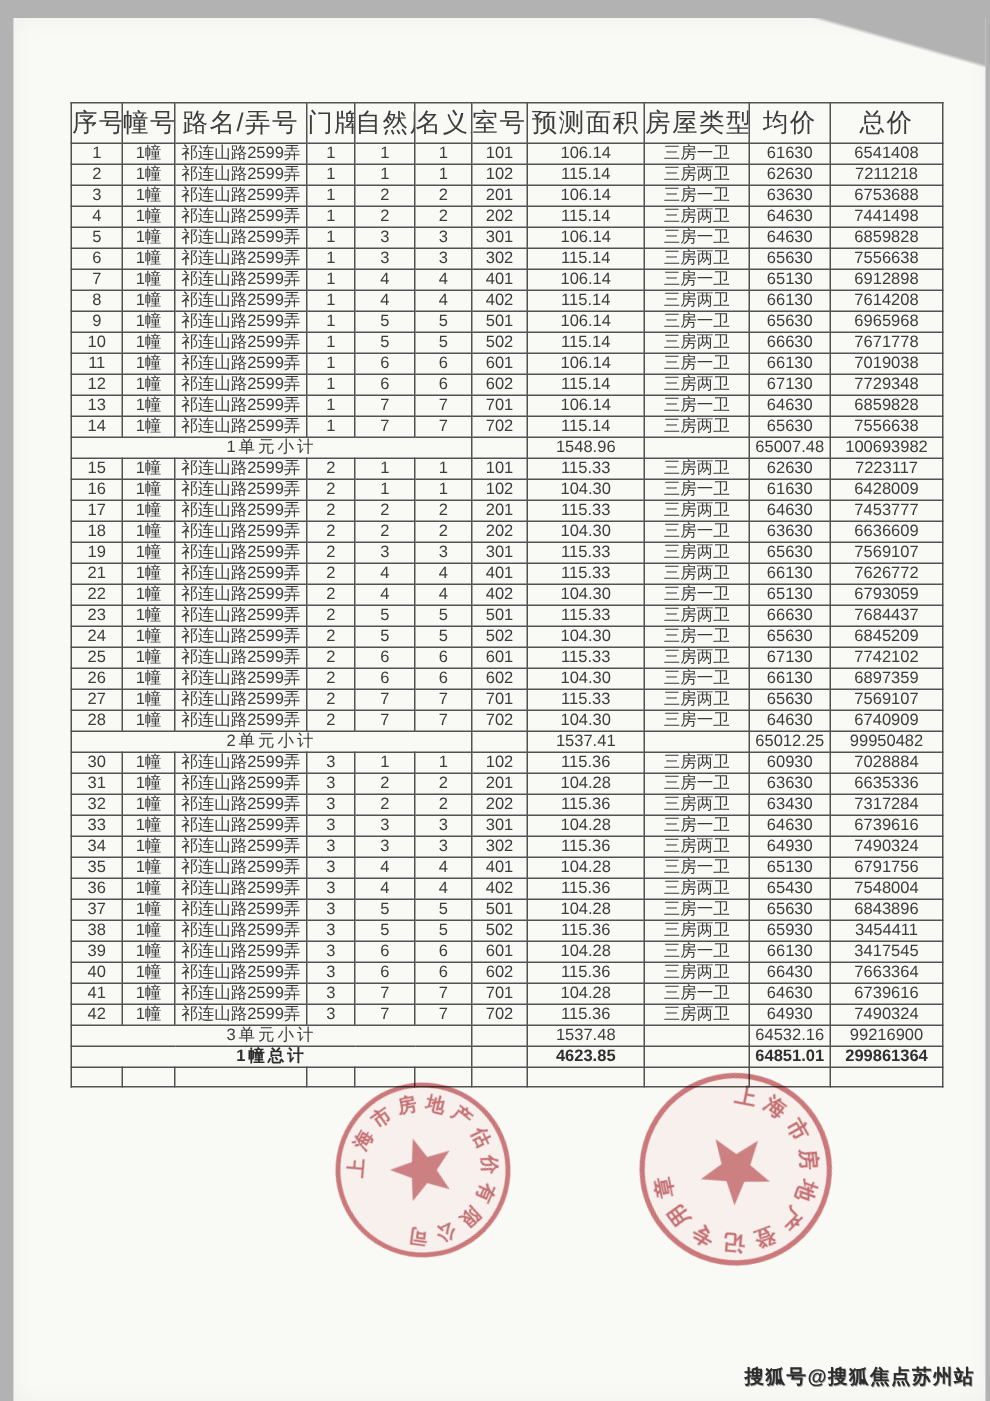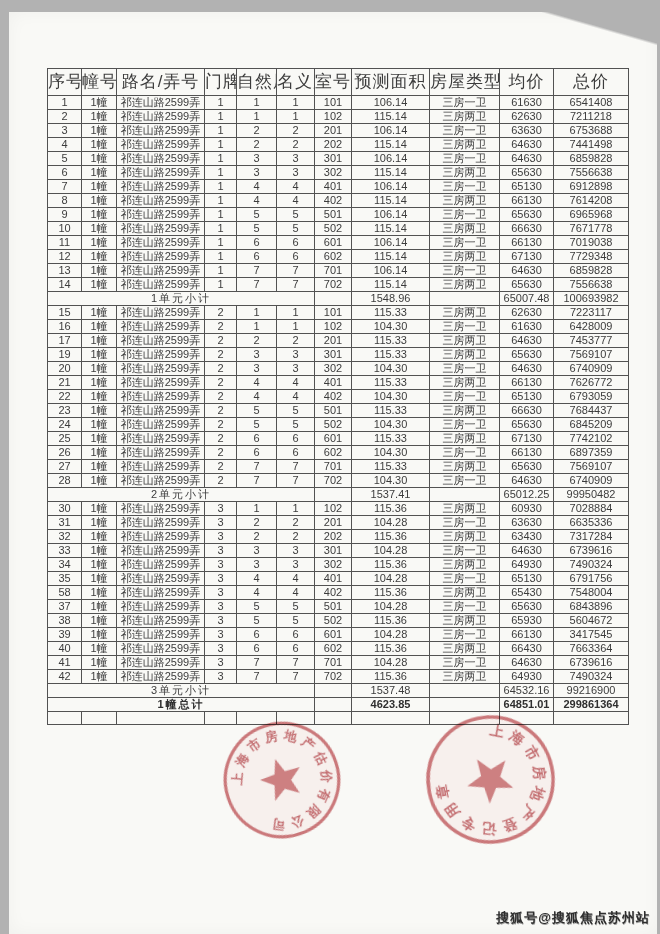--- a/index.html
+++ b/index.html
@@ -308,150 +308,150 @@
             <td>2</td>
             <td>2</td>
             <td>2</td>
             <td>201</td>
             <td>115.33</td>
             <td>三房两卫</td>
             <td>64630</td>
             <td>7453777</td>
           </tr>
           <tr>
+            <td>18</td>
+            <td>1幢</td>
+            <td>祁连山路2599弄</td>
+            <td>2</td>
+            <td>2</td>
+            <td>2</td>
+            <td>202</td>
+            <td>104.30</td>
+            <td>三房一卫</td>
+            <td>63630</td>
+            <td>6636609</td>
+          </tr>
+          <tr>
             <td>19</td>
             <td>1幢</td>
             <td>祁连山路2599弄</td>
             <td>2</td>
             <td>3</td>
             <td>3</td>
             <td>301</td>
             <td>115.33</td>
             <td>三房两卫</td>
             <td>65630</td>
             <td>7569107</td>
           </tr>
           <tr>
-            <td>20</td>
-            <td>1幢</td>
-            <td>祁连山路2599弄</td>
-            <td>2</td>
-            <td>3</td>
-            <td>3</td>
-            <td>302</td>
+            <td>21</td>
+            <td>1幢</td>
+            <td>祁连山路2599弄</td>
+            <td>2</td>
+            <td>4</td>
+            <td>4</td>
+            <td>401</td>
+            <td>115.33</td>
+            <td>三房两卫</td>
+            <td>66130</td>
+            <td>7626772</td>
+          </tr>
+          <tr>
+            <td>22</td>
+            <td>1幢</td>
+            <td>祁连山路2599弄</td>
+            <td>2</td>
+            <td>4</td>
+            <td>4</td>
+            <td>402</td>
+            <td>104.30</td>
+            <td>三房一卫</td>
+            <td>65130</td>
+            <td>6793059</td>
+          </tr>
+          <tr>
+            <td>23</td>
+            <td>1幢</td>
+            <td>祁连山路2599弄</td>
+            <td>2</td>
+            <td>5</td>
+            <td>5</td>
+            <td>501</td>
+            <td>115.33</td>
+            <td>三房两卫</td>
+            <td>66630</td>
+            <td>7684437</td>
+          </tr>
+          <tr>
+            <td>24</td>
+            <td>1幢</td>
+            <td>祁连山路2599弄</td>
+            <td>2</td>
+            <td>5</td>
+            <td>5</td>
+            <td>502</td>
+            <td>104.30</td>
+            <td>三房一卫</td>
+            <td>65630</td>
+            <td>6845209</td>
+          </tr>
+          <tr>
+            <td>25</td>
+            <td>1幢</td>
+            <td>祁连山路2599弄</td>
+            <td>2</td>
+            <td>6</td>
+            <td>6</td>
+            <td>601</td>
+            <td>115.33</td>
+            <td>三房两卫</td>
+            <td>67130</td>
+            <td>7742102</td>
+          </tr>
+          <tr>
+            <td>26</td>
+            <td>1幢</td>
+            <td>祁连山路2599弄</td>
+            <td>2</td>
+            <td>6</td>
+            <td>6</td>
+            <td>602</td>
+            <td>104.30</td>
+            <td>三房一卫</td>
+            <td>66130</td>
+            <td>6897359</td>
+          </tr>
+          <tr>
+            <td>27</td>
+            <td>1幢</td>
+            <td>祁连山路2599弄</td>
+            <td>2</td>
+            <td>7</td>
+            <td>7</td>
+            <td>701</td>
+            <td>115.33</td>
+            <td>三房两卫</td>
+            <td>65630</td>
+            <td>7569107</td>
+          </tr>
+          <tr>
+            <td>28</td>
+            <td>1幢</td>
+            <td>祁连山路2599弄</td>
+            <td>2</td>
+            <td>7</td>
+            <td>7</td>
+            <td>702</td>
             <td>104.30</td>
             <td>三房一卫</td>
             <td>64630</td>
             <td>6740909</td>
           </tr>
           <tr>
-            <td>21</td>
-            <td>1幢</td>
-            <td>祁连山路2599弄</td>
-            <td>2</td>
-            <td>4</td>
-            <td>4</td>
-            <td>401</td>
-            <td>115.33</td>
-            <td>三房两卫</td>
-            <td>66130</td>
-            <td>7626772</td>
-          </tr>
-          <tr>
-            <td>22</td>
-            <td>1幢</td>
-            <td>祁连山路2599弄</td>
-            <td>2</td>
-            <td>4</td>
-            <td>4</td>
-            <td>402</td>
-            <td>104.30</td>
-            <td>三房一卫</td>
-            <td>65130</td>
-            <td>6793059</td>
-          </tr>
-          <tr>
-            <td>23</td>
-            <td>1幢</td>
-            <td>祁连山路2599弄</td>
-            <td>2</td>
-            <td>5</td>
-            <td>5</td>
-            <td>501</td>
-            <td>115.33</td>
-            <td>三房两卫</td>
-            <td>66630</td>
-            <td>7684437</td>
-          </tr>
-          <tr>
-            <td>24</td>
-            <td>1幢</td>
-            <td>祁连山路2599弄</td>
-            <td>2</td>
-            <td>5</td>
-            <td>5</td>
-            <td>502</td>
-            <td>104.30</td>
-            <td>三房一卫</td>
-            <td>65630</td>
-            <td>6845209</td>
-          </tr>
-          <tr>
-            <td>25</td>
-            <td>1幢</td>
-            <td>祁连山路2599弄</td>
-            <td>2</td>
-            <td>6</td>
-            <td>6</td>
-            <td>601</td>
-            <td>115.33</td>
-            <td>三房两卫</td>
-            <td>67130</td>
-            <td>7742102</td>
-          </tr>
-          <tr>
-            <td>26</td>
-            <td>1幢</td>
-            <td>祁连山路2599弄</td>
-            <td>2</td>
-            <td>6</td>
-            <td>6</td>
-            <td>602</td>
-            <td>104.30</td>
-            <td>三房一卫</td>
-            <td>66130</td>
-            <td>6897359</td>
-          </tr>
-          <tr>
-            <td>27</td>
-            <td>1幢</td>
-            <td>祁连山路2599弄</td>
-            <td>2</td>
-            <td>7</td>
-            <td>7</td>
-            <td>701</td>
-            <td>115.33</td>
-            <td>三房两卫</td>
-            <td>65630</td>
-            <td>7569107</td>
-          </tr>
-          <tr>
-            <td>28</td>
-            <td>1幢</td>
-            <td>祁连山路2599弄</td>
-            <td>2</td>
-            <td>7</td>
-            <td>7</td>
-            <td>702</td>
-            <td>104.30</td>
-            <td>三房一卫</td>
-            <td>64630</td>
-            <td>6740909</td>
-          </tr>
-          <tr>
             <td colspan="6" class="row-label">2单元小计</td>
             <td></td>
             <td>1537.41</td>
             <td></td>
             <td>65012.25</td>
             <td>99950482</td>
           </tr>
           <tr>
             <td>30</td>
             <td>1幢</td>
@@ -524,21 +524,21 @@
             <td>3</td>
             <td>4</td>
             <td>4</td>
             <td>401</td>
             <td>104.28</td>
             <td>三房一卫</td>
             <td>65130</td>
             <td>6791756</td>
           </tr>
           <tr>
-            <td>58</td>
+            <td>36</td>
             <td>1幢</td>
             <td>祁连山路2599弄</td>
             <td>3</td>
             <td>4</td>
             <td>4</td>
             <td>402</td>
             <td>115.36</td>
             <td>三房两卫</td>
             <td>65430</td>
             <td>7548004</td>
@@ -560,21 +560,21 @@
             <td>38</td>
             <td>1幢</td>
             <td>祁连山路2599弄</td>
             <td>3</td>
             <td>5</td>
             <td>5</td>
             <td>502</td>
             <td>115.36</td>
             <td>三房两卫</td>
             <td>65930</td>
-            <td>5604672</td>
+            <td>3454411</td>
           </tr>
           <tr>
             <td>39</td>
             <td>1幢</td>
             <td>祁连山路2599弄</td>
             <td>3</td>
             <td>6</td>
             <td>6</td>
             <td>601</td>
             <td>104.28</td>

